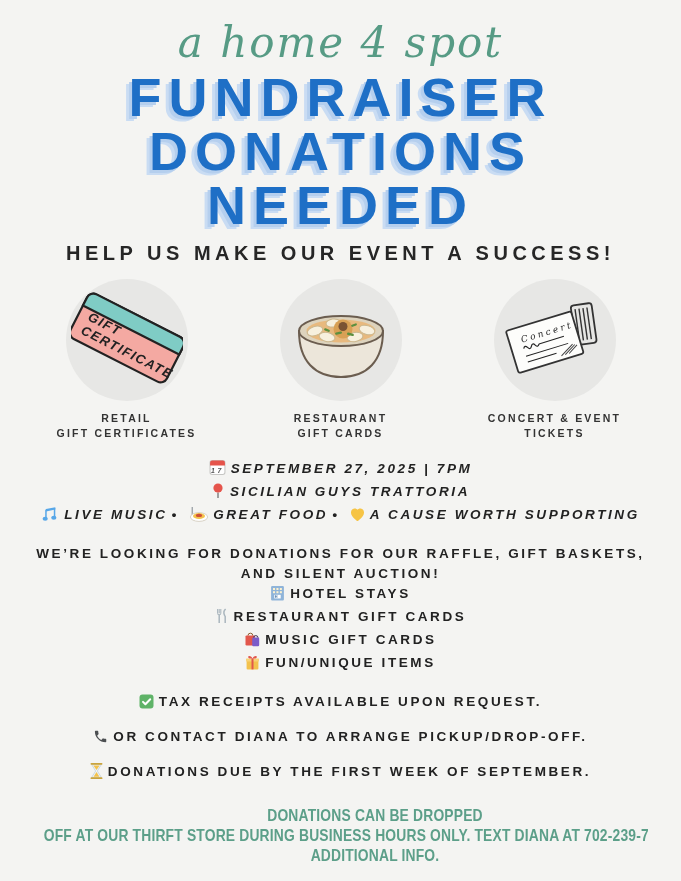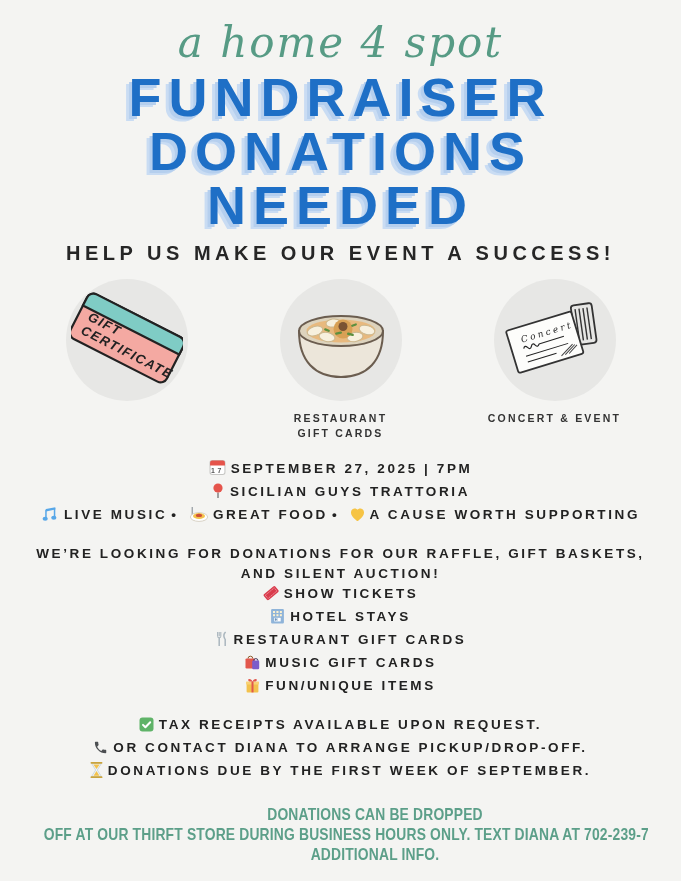--- a/index.html
+++ b/index.html
@@ -30,25 +30,25 @@
     margin:0 auto;display:flex;align-items:center;justify-content:center;
   }
   .feature-label{
     margin-top:10px;font-size:10.5px;font-weight:800;letter-spacing:2.2px;
     line-height:15px;color:#333;
   }
   
   .body-line{
     font-size:13.5px;font-weight:800;letter-spacing:2.6px;line-height:20px;color:#222;
   }
-  .event-section{margin-top:18px;}
+  .event-section{margin-top:18px;font-style:italic;}
   .donations-section{margin-top:16px;text-align:center;}
   .intro{max-width:648px;margin:0 auto;}
   .logistics-section{margin-top:16px;}
-  .logistics-line{max-width:636px;margin:0 auto;text-align:center;}
+  .logistics-line{max-width:636px;margin:12px auto;text-align:center;}
   .icon{display:inline-block;vertical-align:-3px;margin-right:5px;}
   .sep{margin:0 4px;}
   
   .footer{margin-top:20px;color:#5c9f89;font-weight:700;}
   .footer-inner{
     width:800px;margin-left:-59px;transform:scaleX(0.84);transform-origin:50% 0;
     font-size:16.5px;line-height:20px;letter-spacing:0.2px;
   }
 </style>
 </head>
@@ -71,20 +71,24 @@
         <span>
           <svg width="112" height="100" viewBox="0 0 112 100">
             <g transform="rotate(27 56 50)">
               <rect x="2" y="25" width="108" height="50" rx="7" fill="#f4a9a2" stroke="#222" stroke-width="2.2"></rect>
               <path d="M9 25 h94 a7 7 0 0 1 7 7 v9 H2 v-9 a7 7 0 0 1 7 -7 z" fill="#7fccc5" stroke="#222" stroke-width="2.2"></path>
               <text x="12" y="52" font-size="13" font-weight="bold" font-style="italic" fill="#222" letter-spacing="1.5" font-family="Liberation Sans, sans-serif">GIFT</text>
               <text x="12" y="67" font-size="13" font-weight="bold" font-style="italic" fill="#222" letter-spacing="1.5" font-family="Liberation Sans, sans-serif">CERTIFICATE</text>
             </g>
           </svg>
         </span>
+      </div>
+      <div class="feature-label">
+        <div>RETAIL</div>
+        <div>GIFT CERTIFICATES</div>
       </div>
     </div>
 
     <div class="feature">
       <div class="feature-circle">
         <span>
           <svg width="100" height="94" viewBox="0 0 100 94">
             <path d="M8 40 C8 70 24 86 50 86 C76 86 92 70 92 40 Z" fill="#ece6da" stroke="#6b5d4f" stroke-width="2"></path>
             <ellipse cx="50" cy="40" rx="42" ry="15" fill="#ddd3bd" stroke="#6b5d4f" stroke-width="2"></ellipse>
             <ellipse cx="50" cy="40" rx="34.5" ry="11.5" fill="#e8b97e"></ellipse>
@@ -126,20 +130,21 @@
               <line x1="36" y1="48" x2="62" y2="48" stroke="#222" stroke-width="1"></line>
               <line x1="20" y1="56" x2="64" y2="56" stroke="#222" stroke-width="1"></line>
               <line x1="20" y1="62" x2="50" y2="62" stroke="#222" stroke-width="1"></line>
               <path d="M54 66 l14 -8 M58 66 l12 -7 M62 66 l10 -6" stroke="#444" stroke-width="1" fill="none"></path>
             </g>
           </svg>
         </span>
       </div>
       <div class="feature-label">
         <div>CONCERT &amp; EVENT</div>
+        <div>TICKETS</div>
       </div>
     </div>
   </div>
 
   <div class="event-section">
     <div class="body-line">
       <span class="icon">
         <svg width="17" height="17" viewBox="0 0 16 16">
           <rect x="1" y="1.5" width="14" height="13" rx="2" fill="#fff" stroke="#c6c6c4"></rect>
           <path d="M3 1.5 h10 a2 2 0 0 1 2 2 V6 H1 V3.5 a2 2 0 0 1 2 -2 z" fill="#e5544b"></path>
@@ -177,30 +182,20 @@
         <svg width="15" height="14" viewBox="0 0 16 15">
           <path d="M8 14 S1 9.6 1 4.8 C1 2.2 3 .5 5.2 .5 C6.4 .5 7.5 1.1 8 2 C8.5 1.1 9.6 .5 10.8 .5 C13 .5 15 2.2 15 4.8 C15 9.6 8 14 8 14 z" fill="#f6c445"></path>
         </svg>
       </span><span>A CAUSE WORTH SUPPORTING</span>
     </div>
   </div>
 
   <div class="donations-section">
     <div class="body-line intro">WE’RE LOOKING FOR DONATIONS FOR OUR RAFFLE, GIFT BASKETS, AND SILENT AUCTION!</div>
 
-    <div class="body-line">
-      <span class="icon">
-        <svg width="16" height="16" viewBox="0 0 16 16">
-          <g transform="rotate(-40 8 8)">
-            <rect x="0.5" y="4.5" width="15" height="7.4" rx="1.6" fill="#d93b4c"></rect>
-            <rect x="2.2" y="6.1" width="11.6" height="4.2" fill="none" stroke="#f2a1aa" stroke-width="0.9" stroke-dasharray="1.6 1.1"></rect>
-          </g>
-        </svg>
-      </span><span>SHOW TICKETS</span>
-    </div>
 
     <div class="body-line">
       <span class="icon">
         <svg width="15" height="16" viewBox="0 0 14 15">
           <rect x="1" y="1" width="12" height="13.5" rx="1" fill="#8fb4d9"></rect>
           <rect x="2.8" y="2.8" width="1.9" height="1.9" fill="#fdf1cf"></rect>
             <rect x="6" y="2.8" width="1.9" height="1.9" fill="#fdf1cf"></rect>
             <rect x="9.2" y="2.8" width="1.9" height="1.9" fill="#fdf1cf"></rect>
           <rect x="2.8" y="5.8" width="1.9" height="1.9" fill="#fdf1cf"></rect>
             <rect x="6" y="5.8" width="1.9" height="1.9" fill="#fdf1cf"></rect>

